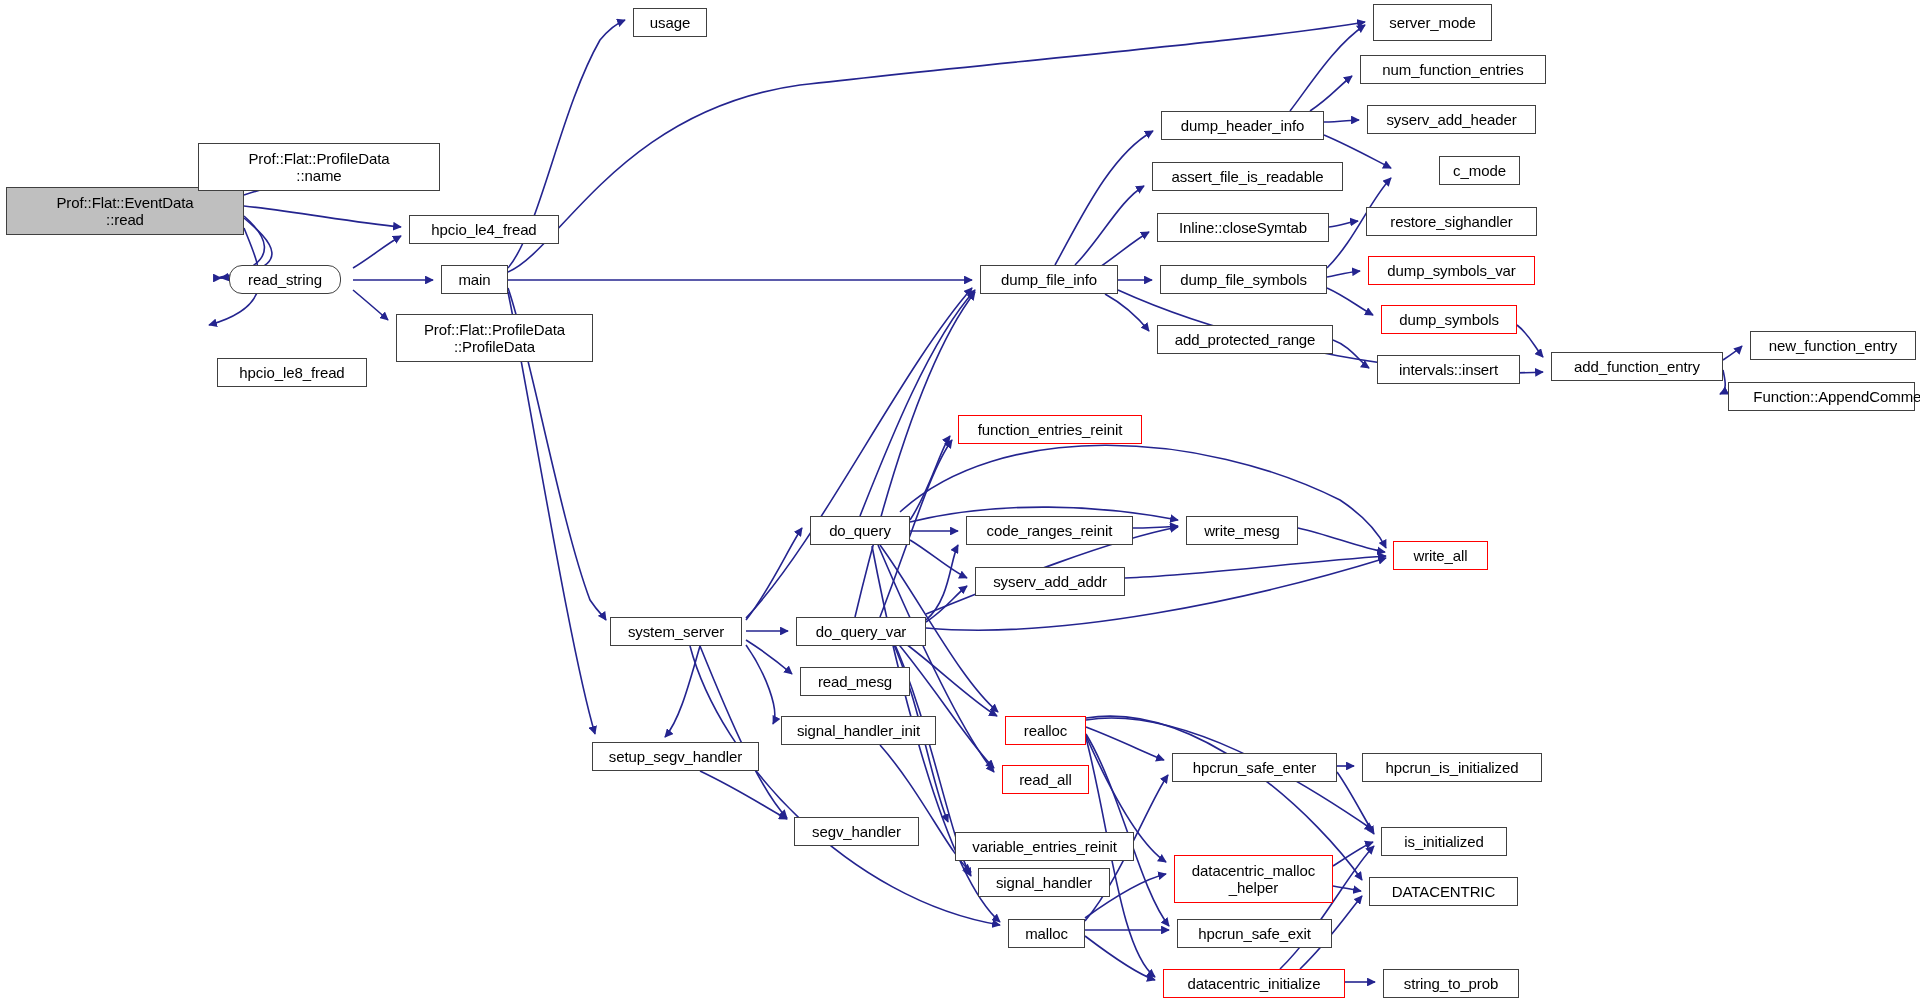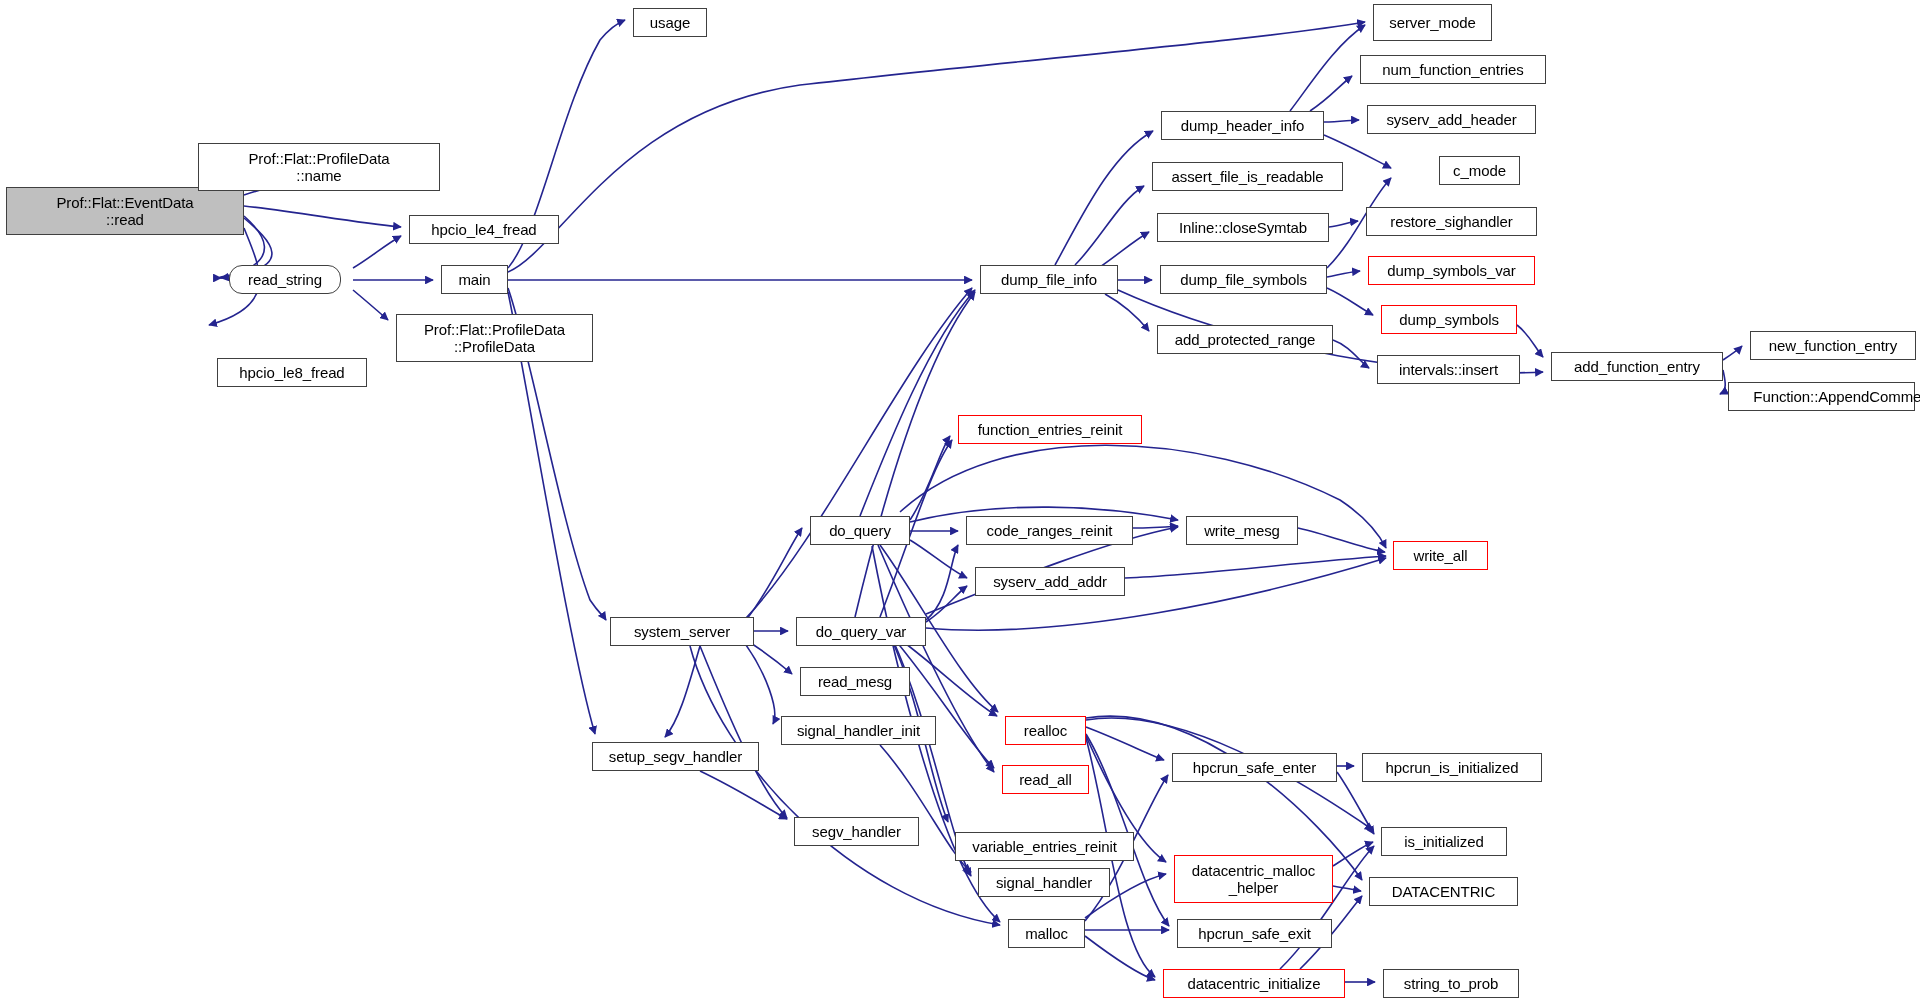--- a/index.html
+++ b/index.html
@@ -169,21 +169,21 @@
       <div class="node" style="left: 1377px; top: 355px; width: 143px; height: 29px;">intervals::insert</div>
       <div class="node" style="left: 1551px; top: 352px; width: 172px; height: 29px;">add_function_entry</div>
       <div class="node" style="left: 1750px; top: 331px; width: 166px; height: 29px;">new_function_entry</div>
       <div class="node" style="left: 1728px; top: 382px; width: 187px; height: 29px; padding-left: 44px;">Function::AppendComment</div>
       <div class="node red" style="left: 958px; top: 415px; width: 184px; height: 29px;">function_entries_reinit</div>
       <div class="node" style="left: 810px; top: 516px; width: 100px; height: 29px;">do_query</div>
       <div class="node" style="left: 966px; top: 516px; width: 167px; height: 29px;">code_ranges_reinit</div>
       <div class="node" style="left: 975px; top: 567px; width: 150px; height: 29px;">syserv_add_addr</div>
       <div class="node" style="left: 1186px; top: 516px; width: 112px; height: 29px;">write_mesg</div>
       <div class="node red" style="left: 1393px; top: 541px; width: 95px; height: 29px;">write_all</div>
-      <div class="node" style="left: 610px; top: 617px; width: 144px; height: 29px;">system_server</div>
+      <div class="node" style="left: 610px; top: 617px; width: 132px; height: 29px;">system_server</div>
       <div class="node" style="left: 796px; top: 617px; width: 130px; height: 29px;">do_query_var</div>
       <div class="node" style="left: 800px; top: 667px; width: 110px; height: 29px;">read_mesg</div>
       <div class="node" style="left: 781px; top: 716px; width: 155px; height: 29px;">signal_handler_init</div>
       <div class="node" style="left: 592px; top: 742px; width: 167px; height: 29px;">setup_segv_handler</div>
       <div class="node" style="left: 794px; top: 817px; width: 125px; height: 29px;">segv_handler</div>
       <div class="node" style="left: 955px; top: 817px; width: 179px; height: 29px; margin-top: 15px;">variable_entries_reinit</div>
       <div class="node" style="left: 978px; top: 868px; width: 132px; height: 29px;">signal_handler</div>
       <div class="node red" style="left: 1005px; top: 716px; width: 81px; height: 29px;">realloc</div>
       <div class="node red" style="left: 1002px; top: 765px; width: 87px; height: 29px;">read_all</div>
       <div class="node" style="left: 1008px; top: 919px; width: 77px; height: 29px;">malloc</div>

